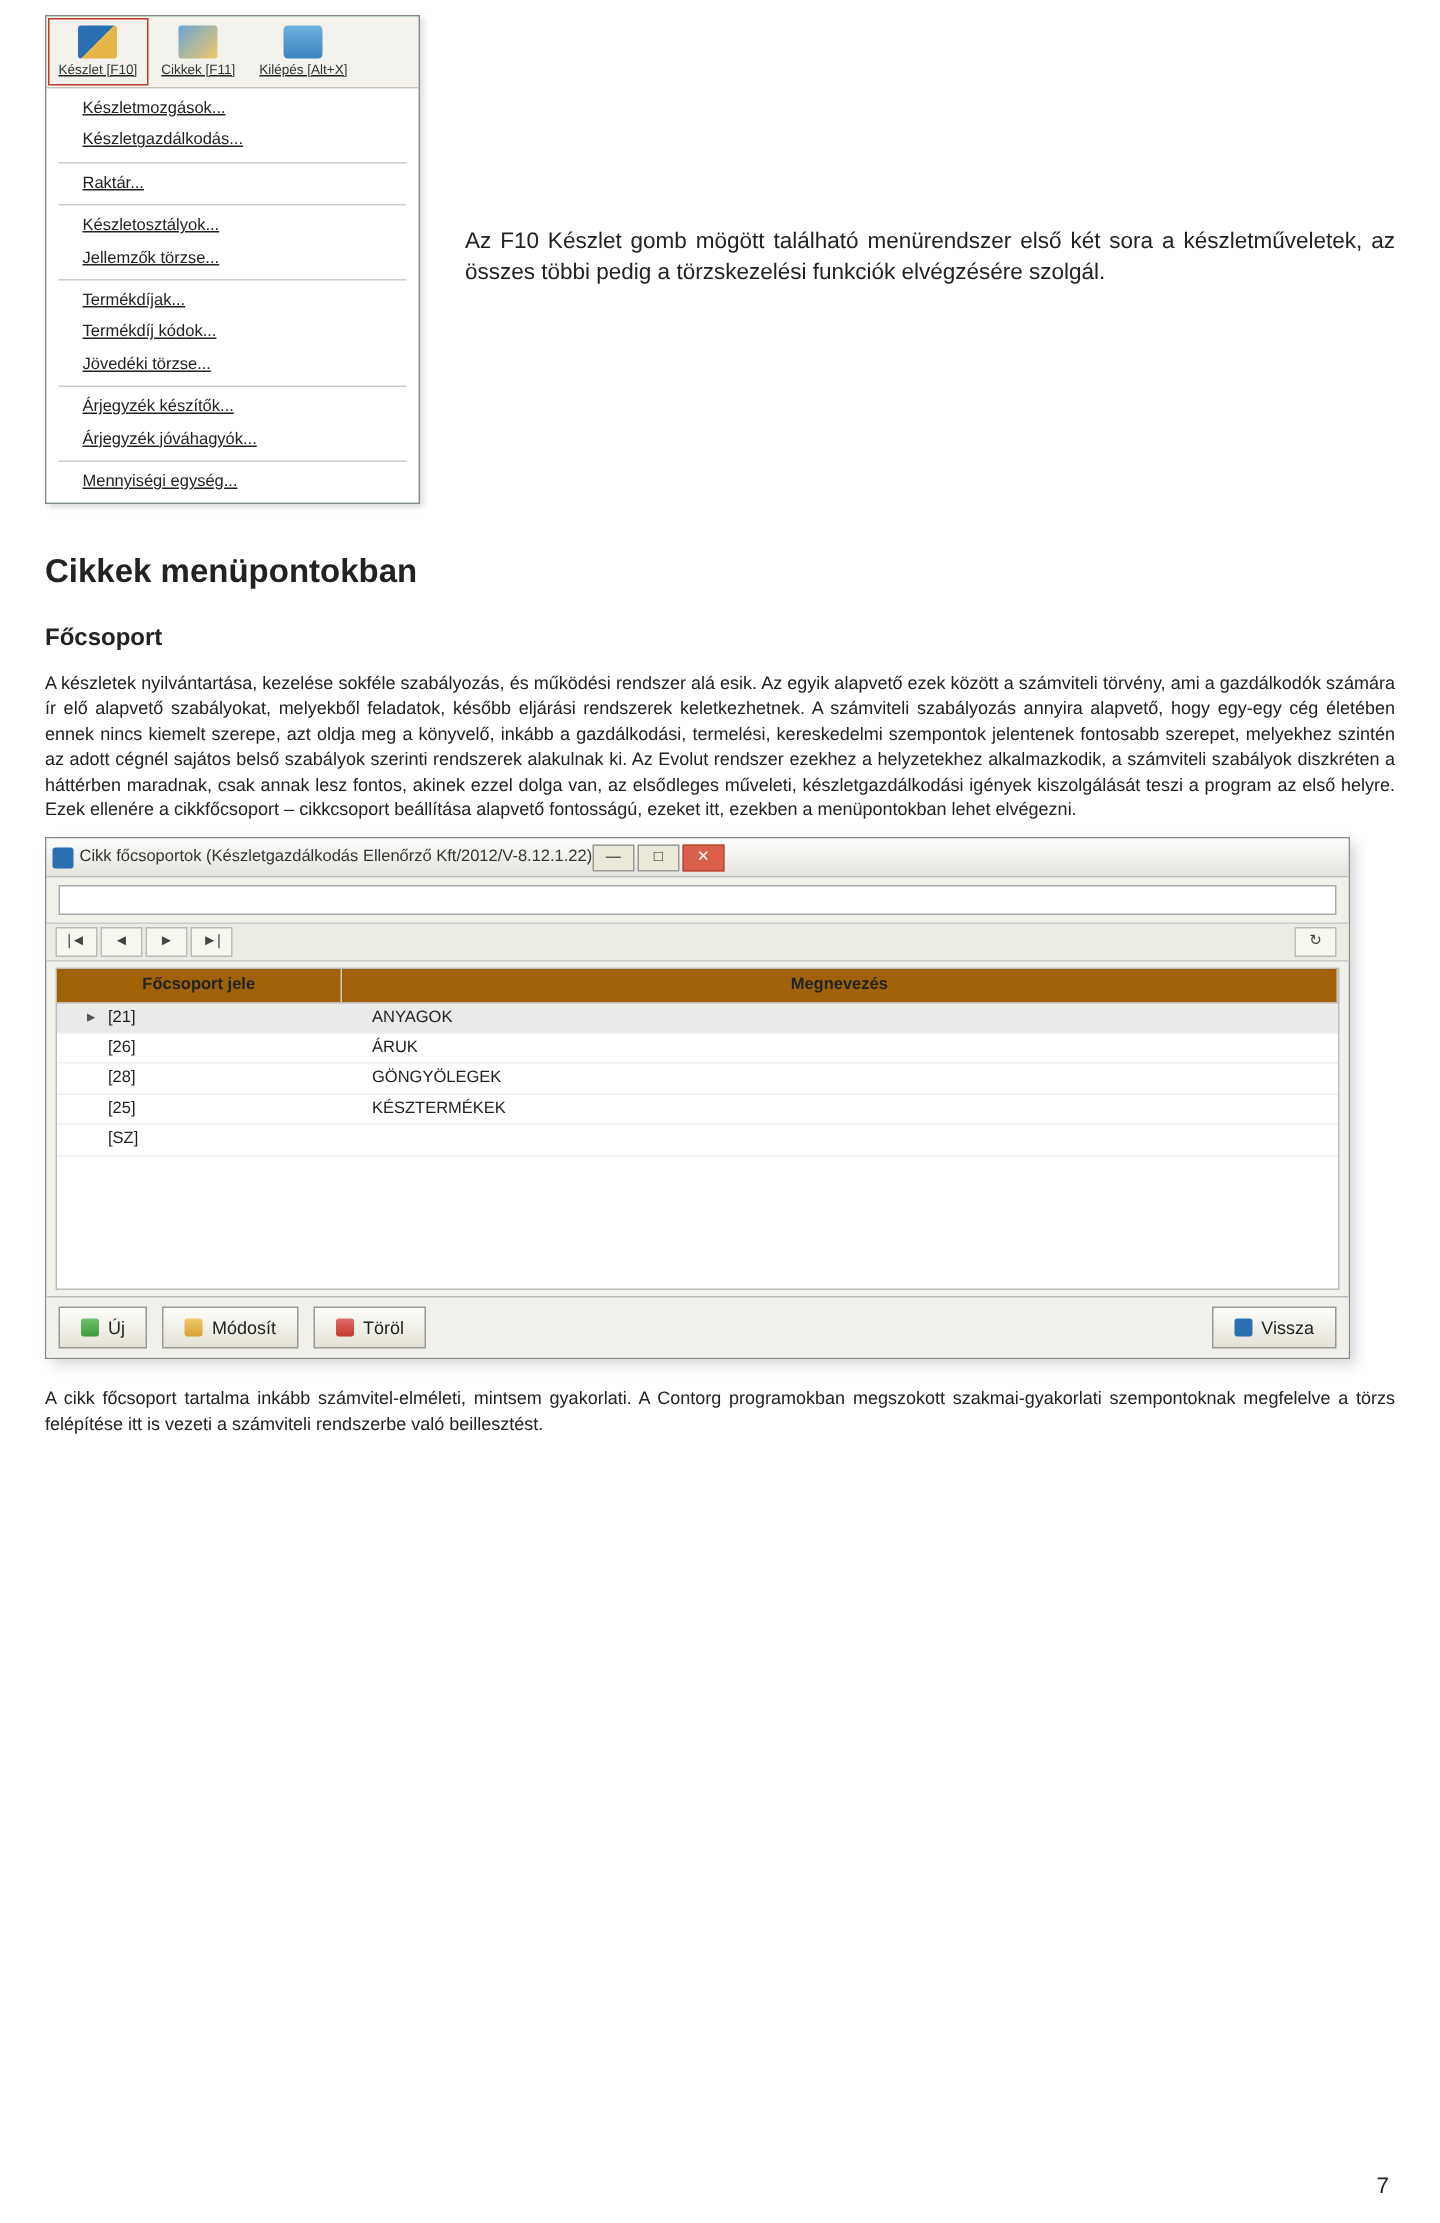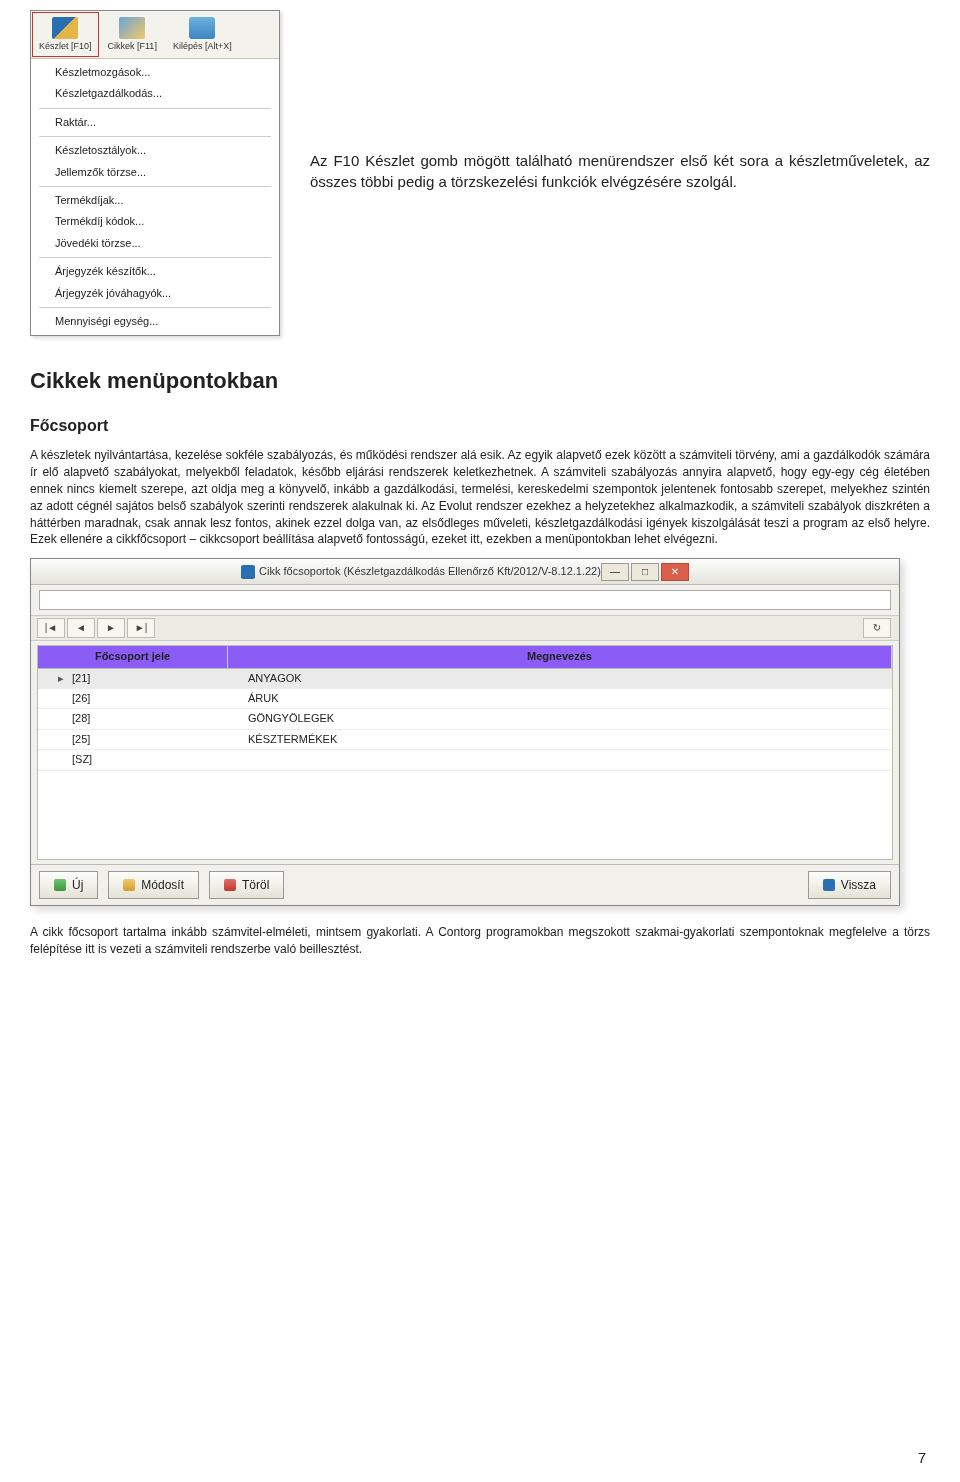--- a/index.html
+++ b/index.html
@@ -15,20 +15,21 @@
   .page { padding: 10px 30px 30px 30px; position: relative; min-height: 1482px; }
 
   
   .topblock { display: flex; align-items: flex-start; gap: 30px; }
   .topimg {
     width: 250px;
     border: 1px solid #888;
     background: #86efac;
     box-shadow: 2px 2px 4px rgba(0,0,0,0.15);
     font-size: 11px;
+    text-decoration: underline;
   }
   .tbar { display: flex; background: #f3f2ec; border-bottom: 1px solid #c9c6b7; height: 48px; }
   .tbar-btn {
     display: flex; flex-direction: column; align-items: center; justify-content: center;
     padding: 2px 6px; border: 1px solid transparent; margin: 1px;
   }
   .tbar-btn.active { border: 1px solid #c0392b; }
   .tbar-icon { width: 26px; height: 22px; border-radius: 2px; margin-bottom: 1px; }
   .ic-blue { background: linear-gradient(135deg,#2b6fb3 50%,#e6b54a 50%); }
   .ic-gold { background: linear-gradient(135deg,#6aa4d6,#f0c96b); }
@@ -47,21 +48,21 @@
   p.body { font-size: 12px; text-align: justify; margin-bottom: 10px; }
 
   
   .dialog-wrap {
     border: 1px solid #888; background: #f1f0ea;
     box-shadow: 4px 4px 8px rgba(0,0,0,0.15);
     font-size: 11px; margin: 8px 0 18px 0;
     width: 870px;
   }
   .dlg-titlebar {
-    display: flex; align-items: center; justify-content: center;
+    display: flex; align-items: center; justify-content: flex-start;
     background: linear-gradient(#fdfdfd,#e4e3dc);
     border-bottom: 1px solid #bbb; height: 26px; padding: 0 4px;
   }
   .dlg-title { display: flex; align-items: center; gap: 4px; font-size: 11px; color: #333; }
   .dlg-title-icon { width: 14px; height: 14px; background:#2b6fb3; border-radius: 2px; }
   .winbtns { display: flex; gap: 2px; }
   .winbtn { width: 28px; height: 18px; border: 1px solid #999; background:#ece9da; display:flex; align-items:center; justify-content:center; font-size:10px; }
   .winbtn.close { background: #d9604a; border-color:#b94a36; color:#fff; }
 
   .dlg-body { background: #f1f0ea; height: 320px; display:flex; flex-direction:column; }
@@ -72,21 +73,21 @@
     border-top:1px solid #ccc; border-bottom:1px solid #ccc; background:#edece4;
   }
   .navbtn {
     width: 28px; height: 20px; border:1px solid #bbb; background:#f7f6ef;
     display:flex; align-items:center; justify-content:center; margin-right:2px;
     font-size:10px; color:#444;
   }
   .navspacer { flex:1; }
 
   .dlg-table { flex:1; background:#fff; border:1px solid #bbb; margin: 4px 6px; overflow:hidden; }
-  .th-row { display:flex; background:#8b5cf6; border-bottom:1px solid #bbb; font-weight:bold; }
+  .th-row { display:flex; background:#a16207; border-bottom:1px solid #bbb; font-weight:bold; }
   .th-cell { padding:3px 8px; border-right:1px solid #ccc; font-size:11px; }
   .th-cell.c1 { width: 190px; text-align:center; }
   .th-cell.c2 { flex:1; text-align:center; }
   .td-row { display:flex; border-bottom:1px solid #eee; font-size:11px; }
   .td-row.sel { background:#eaeaea; }
   .td-cell { padding:2px 8px; }
   .td-cell.c1 { width: 190px; margin-left: 12px; }
   .td-cell.c2 { flex:1; }
   .rowmark { width:14px; display:inline-block; color:#555; }
 

